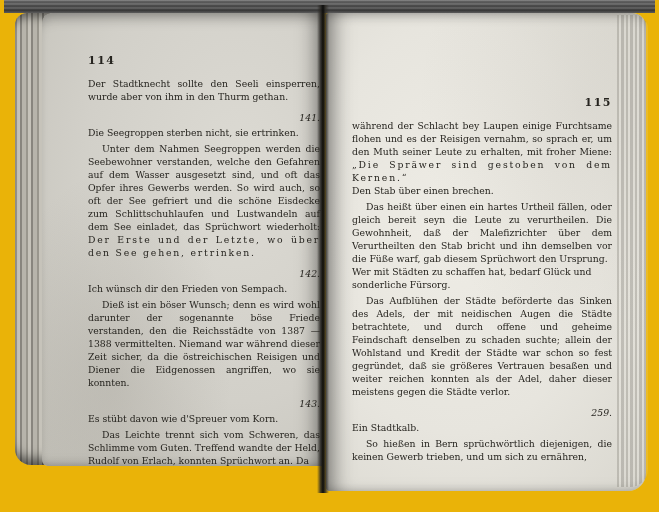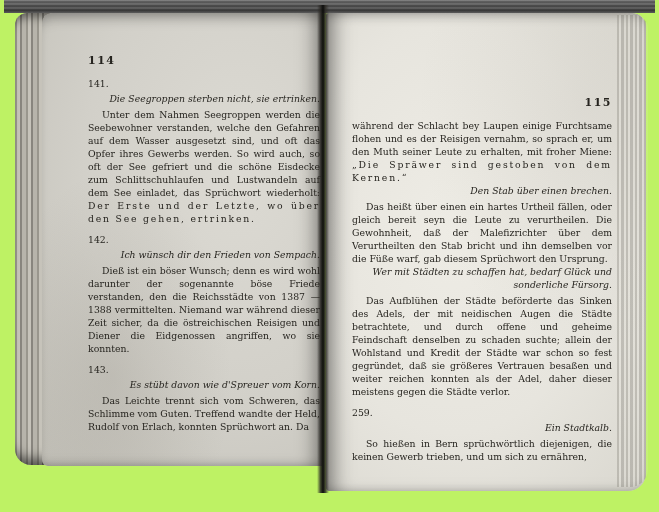--- a/index.html
+++ b/index.html
@@ -1,18 +1,18 @@
 <!DOCTYPE html>
 <html><head>
 <meta charset="utf-8">
 <style>
   html, body { margin:0; padding:0; background:#000; }
   .scene {
     position:relative; width:659px; height:512px; overflow:hidden;
-    background:#bef264;
+    background:#eab308;
     font-family:"DejaVu Serif", serif;
   }
   
   .top-edges {
     position:absolute; left:4px; top:0; width:651px; height:13px;
     background:repeating-linear-gradient(180deg,
       #8d8d8d 0px, #4e4e4e 2px, #757575 4px, #3d3d3d 6px,
       #686868 8px, #333 10px, #5c5c5c 13px);
   }
   
@@ -61,39 +61,40 @@
   .page-text {
     position:absolute; z-index:5; color:#26241f;
     font-size:9.3px; line-height:13px; text-align:justify;
   }
   .left-text  { left:88px; top:54px; width:232px; }
   .right-text { left:352px; top:50px; width:260px; }
   .page-num { font-size:11px; font-weight:bold; letter-spacing:1.5px; margin:0 0 10px 0; }
   .pn-right { text-align:right;margin-top:46px; }
   p { margin:0; }
   .cont { text-indent:0; }
-  .entry-num { text-align:left; margin:8px 12px 2px 0; }
-  .entry-heading { text-align:right; margin:0 0 3px 0;font-style:italic; }
+  .entry-num { text-align:right; margin:8px 0 2px 0;font-style:italic; }
+  .entry-heading { text-align:left; margin:0 0 3px 0; }
   .body-p { text-indent:14px; }
   .sp { letter-spacing:1.8px; }
 </style>
 </head>
 <body>
 
 <div class="scene">
   <div class="top-edges"></div>
   <div class="left-stack"></div>
 
   <div class="left-page"></div>
   <div class="right-page"></div>
   <div class="gutter"></div>
   <div class="fore-edge"></div>
 
   <div class="page-text left-text">
     <div class="page-num">114</div>
+    <p class="cont">Der Stadtknecht sollte den Seeli einsperren, wurde aber von ihm in den Thurm gethan.</p>
 
     <p class="entry-num">141.</p>
     <p class="entry-heading">Die Seegroppen sterben nicht, sie ertrinken.</p>
     <p class="body-p"><span>Unter dem Nahmen Seegroppen werden die Seebewohner verstanden, welche den Gefahren auf dem Wasser ausgesetzt sind, und oft das Opfer ihres Gewerbs werden. So wird auch, so oft der See gefriert und die schöne Eisdecke zum Schlittschuhlaufen und Lustwandeln auf dem See einladet, das Sprüchwort wiederholt: </span><span class="sp">Der Erste und der Letzte, wo über den See gehen, ertrinken.</span></p>
 
     <p class="entry-num">142.</p>
     <p class="entry-heading">Ich wünsch dir den Frieden von Sempach.</p>
     <p class="body-p">Dieß ist ein böser Wunsch; denn es wird wohl darunter der sogenannte böse Friede verstanden, den die Reichsstädte von 1387 — 1388 vermittelten. Niemand war während dieser Zeit sicher, da die östreichischen Reisigen und Diener die Eidgenossen angriffen, wo sie konnten.</p>
 
     <p class="entry-num">143.</p>

